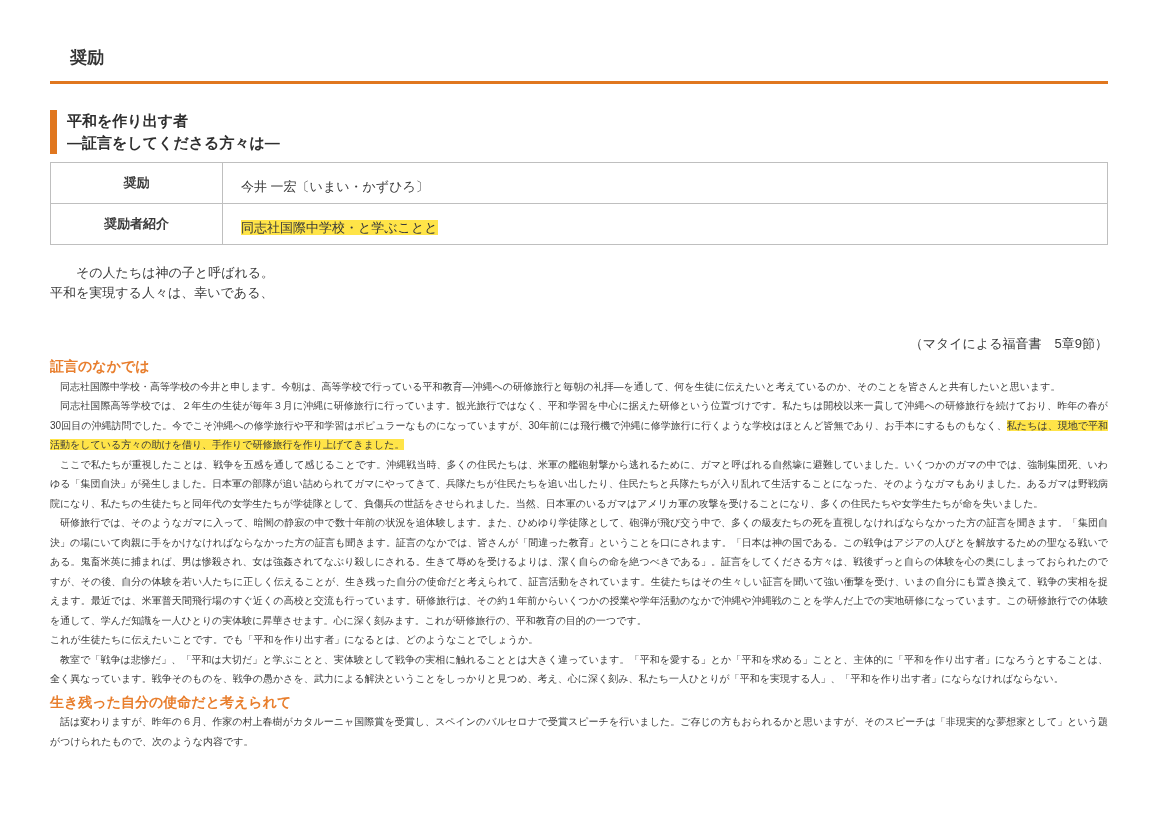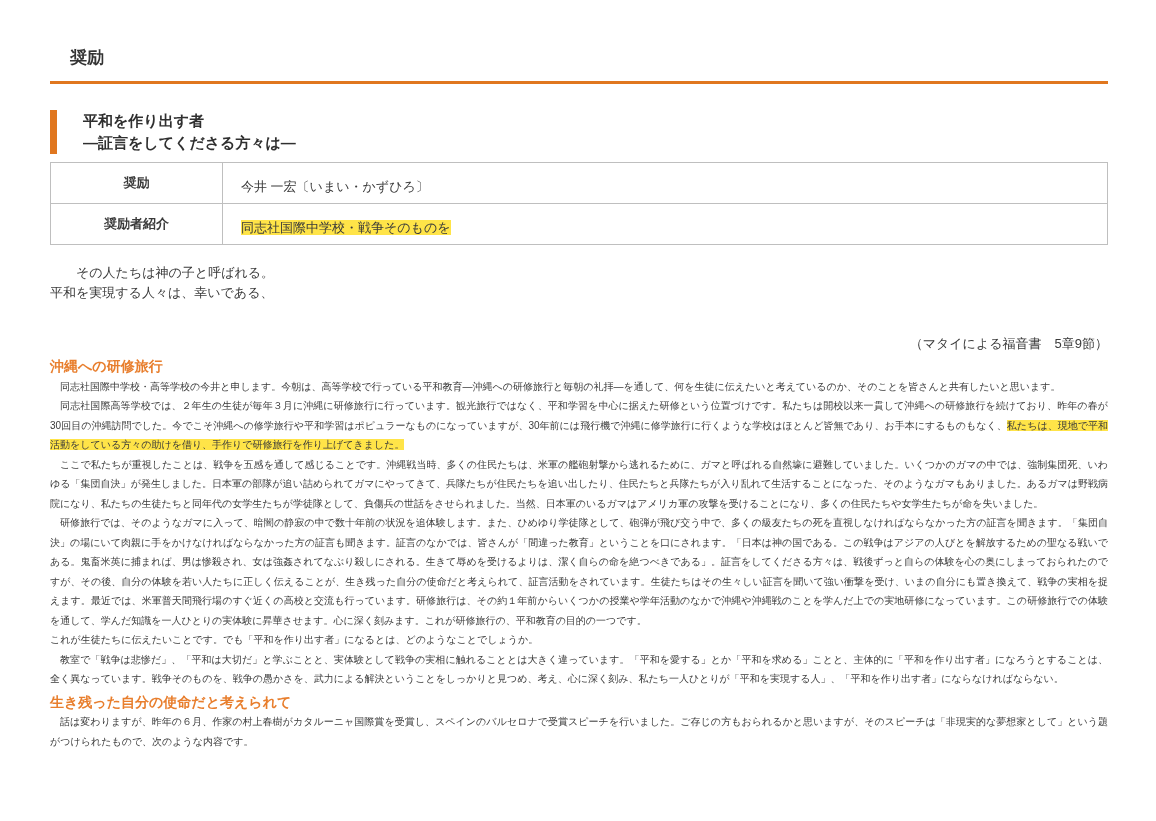--- a/index.html
+++ b/index.html
@@ -7,21 +7,21 @@
     width:1156px; height:821px; overflow:hidden;
     font-family:"Liberation Sans", sans-serif;
     color:#333333;
   }
   .page { box-sizing:border-box; width:1156px; padding:48px 48px 0 50px; }
 
   .doc-title { font-size:17px; font-weight:bold; margin:0; padding-left:20px; line-height:20px; color:#333; }
   .rule { height:3px; background:#e0771f; margin-top:13px; }
 
   .title-block {
-    margin-top:26px; border-left:7px solid #e0771f; padding-left:26px;
+    margin-top:26px; border-left:7px solid #e0771f; padding-left:10px;
     font-weight:bold; font-size:15px; line-height:22px; color:#2f2f2f;
   }
 
   table.meta { width:100%; border-collapse:collapse; margin-top:8px; font-size:13px; color:#3a3a3a; }
   table.meta th, table.meta td { border:1px solid #bfbfbf; height:32px; }
   table.meta th { width:159px; text-align:center; font-weight:bold; padding:0 6px; }
   table.meta td { text-align:left; padding:8px 8px 0 18px; font-weight:normal; }
 
   .scripture { margin-top:18px; font-size:13px; line-height:20px; color:#3a3a3a; }
   .attribution { margin-top:32px; text-align:right; font-size:13px; color:#3a3a3a; }
@@ -45,34 +45,34 @@
   </div>
 
   <table class="meta">
     <tbody id="meta-body">
         <tr>
           <th>奨励</th>
           <td><span>今井 一宏〔いまい・かずひろ〕</span></td>
         </tr>
         <tr>
           <th>奨励者紹介</th>
-          <td><span class="hl">同志社国際中学校・戦争そのものを</span></td>
+          <td><span class="hl">同志社国際中学校・と学ぶことと</span></td>
         </tr>
       </tbody>
   </table>
 
   <div class="scripture" id="scripture">
       <div>　　その人たちは神の子と呼ばれる。</div>
       <div>平和を実現する人々は、幸いである、</div>
     </div>
 
   <div class="attribution">（マタイによる福音書　5章9節）</div>
 
   <div id="sections">
-      <h2 class="sec-h">沖縄への研修旅行</h2>
+      <h2 class="sec-h">証言のなかでは</h2>
       <p class="body"><span>　同志社国際中学校・高等学校の今井と申します。今朝は、高等学校で行っている平和教育―沖縄への研修旅行と毎朝の礼拝―を通して、何を生徒に伝えたいと考えているのか、そのことを皆さんと共有したいと思います。</span></p>
       <p class="body"><span>　同志社国際高等学校では、２年生の生徒が毎年３月に沖縄に研修旅行に行っています。観光旅行ではなく、平和学習を中心に据えた研修という位置づけです。私たちは開校以来一貫して沖縄への研修旅行を続けており、昨年の春が30回目の沖縄訪問でした。今でこそ沖縄への修学旅行や平和学習はポピュラーなものになっていますが、30年前には飛行機で沖縄に修学旅行に行くような学校はほとんど皆無であり、お手本にするものもなく、</span><span class="hl">私たちは、現地で平和活動をしている方々の助けを借り、手作りで研修旅行を作り上げてきました。</span></p>
       <p class="body"><span>　ここで私たちが重視したことは、戦争を五感を通して感じることです。沖縄戦当時、多くの住民たちは、米軍の艦砲射撃から逃れるために、ガマと呼ばれる自然壕に避難していました。いくつかのガマの中では、強制集団死、いわゆる「集団自決」が発生しました。日本軍の部隊が追い詰められてガマにやってきて、兵隊たちが住民たちを追い出したり、住民たちと兵隊たちが入り乱れて生活することになった、そのようなガマもありました。あるガマは野戦病院になり、私たちの生徒たちと同年代の女学生たちが学徒隊として、負傷兵の世話をさせられました。当然、日本軍のいるガマはアメリカ軍の攻撃を受けることになり、多くの住民たちや女学生たちが命を失いました。</span></p>
       <p class="body"><span>　研修旅行では、そのようなガマに入って、暗闇の静寂の中で数十年前の状況を追体験します。また、ひめゆり学徒隊として、砲弾が飛び交う中で、多くの級友たちの死を直視しなければならなかった方の証言を聞きます。「集団自決」の場にいて肉親に手をかけなければならなかった方の証言も聞きます。証言のなかでは、皆さんが「間違った教育」ということを口にされます。「日本は神の国である。この戦争はアジアの人びとを解放するための聖なる戦いである。鬼畜米英に捕まれば、男は惨殺され、女は強姦されてなぶり殺しにされる。生きて辱めを受けるよりは、潔く自らの命を絶つべきである」。証言をしてくださる方々は、戦後ずっと自らの体験を心の奥にしまっておられたのですが、その後、自分の体験を若い人たちに正しく伝えることが、生き残った自分の使命だと考えられて、証言活動をされています。生徒たちはその生々しい証言を聞いて強い衝撃を受け、いまの自分にも置き換えて、戦争の実相を捉えます。最近では、米軍普天間飛行場のすぐ近くの高校と交流も行っています。研修旅行は、その約１年前からいくつかの授業や学年活動のなかで沖縄や沖縄戦のことを学んだ上での実地研修になっています。この研修旅行での体験を通して、学んだ知識を一人ひとりの実体験に昇華させます。心に深く刻みます。これが研修旅行の、平和教育の目的の一つです。</span></p>
       <p class="body"><span>これが生徒たちに伝えたいことです。でも「平和を作り出す者」になるとは、どのようなことでしょうか。</span></p>
       <p class="body"><span>　教室で「戦争は悲惨だ」、「平和は大切だ」と学ぶことと、実体験として戦争の実相に触れることとは大きく違っています。「平和を愛する」とか「平和を求める」ことと、主体的に「平和を作り出す者」になろうとすることは、全く異なっています。戦争そのものを、戦争の愚かさを、武力による解決ということをしっかりと見つめ、考え、心に深く刻み、私たち一人ひとりが「平和を実現する人」、「平和を作り出す者」にならなければならない。</span></p>
       <h2 class="sec-h">生き残った自分の使命だと考えられて</h2>
       <p class="body"><span>　話は変わりますが、昨年の６月、作家の村上春樹がカタルーニャ国際賞を受賞し、スペインのバルセロナで受賞スピーチを行いました。ご存じの方もおられるかと思いますが、そのスピーチは「非現実的な夢想家として」という題がつけられたもので、次のような内容です。</span></p>
     </div>
 

